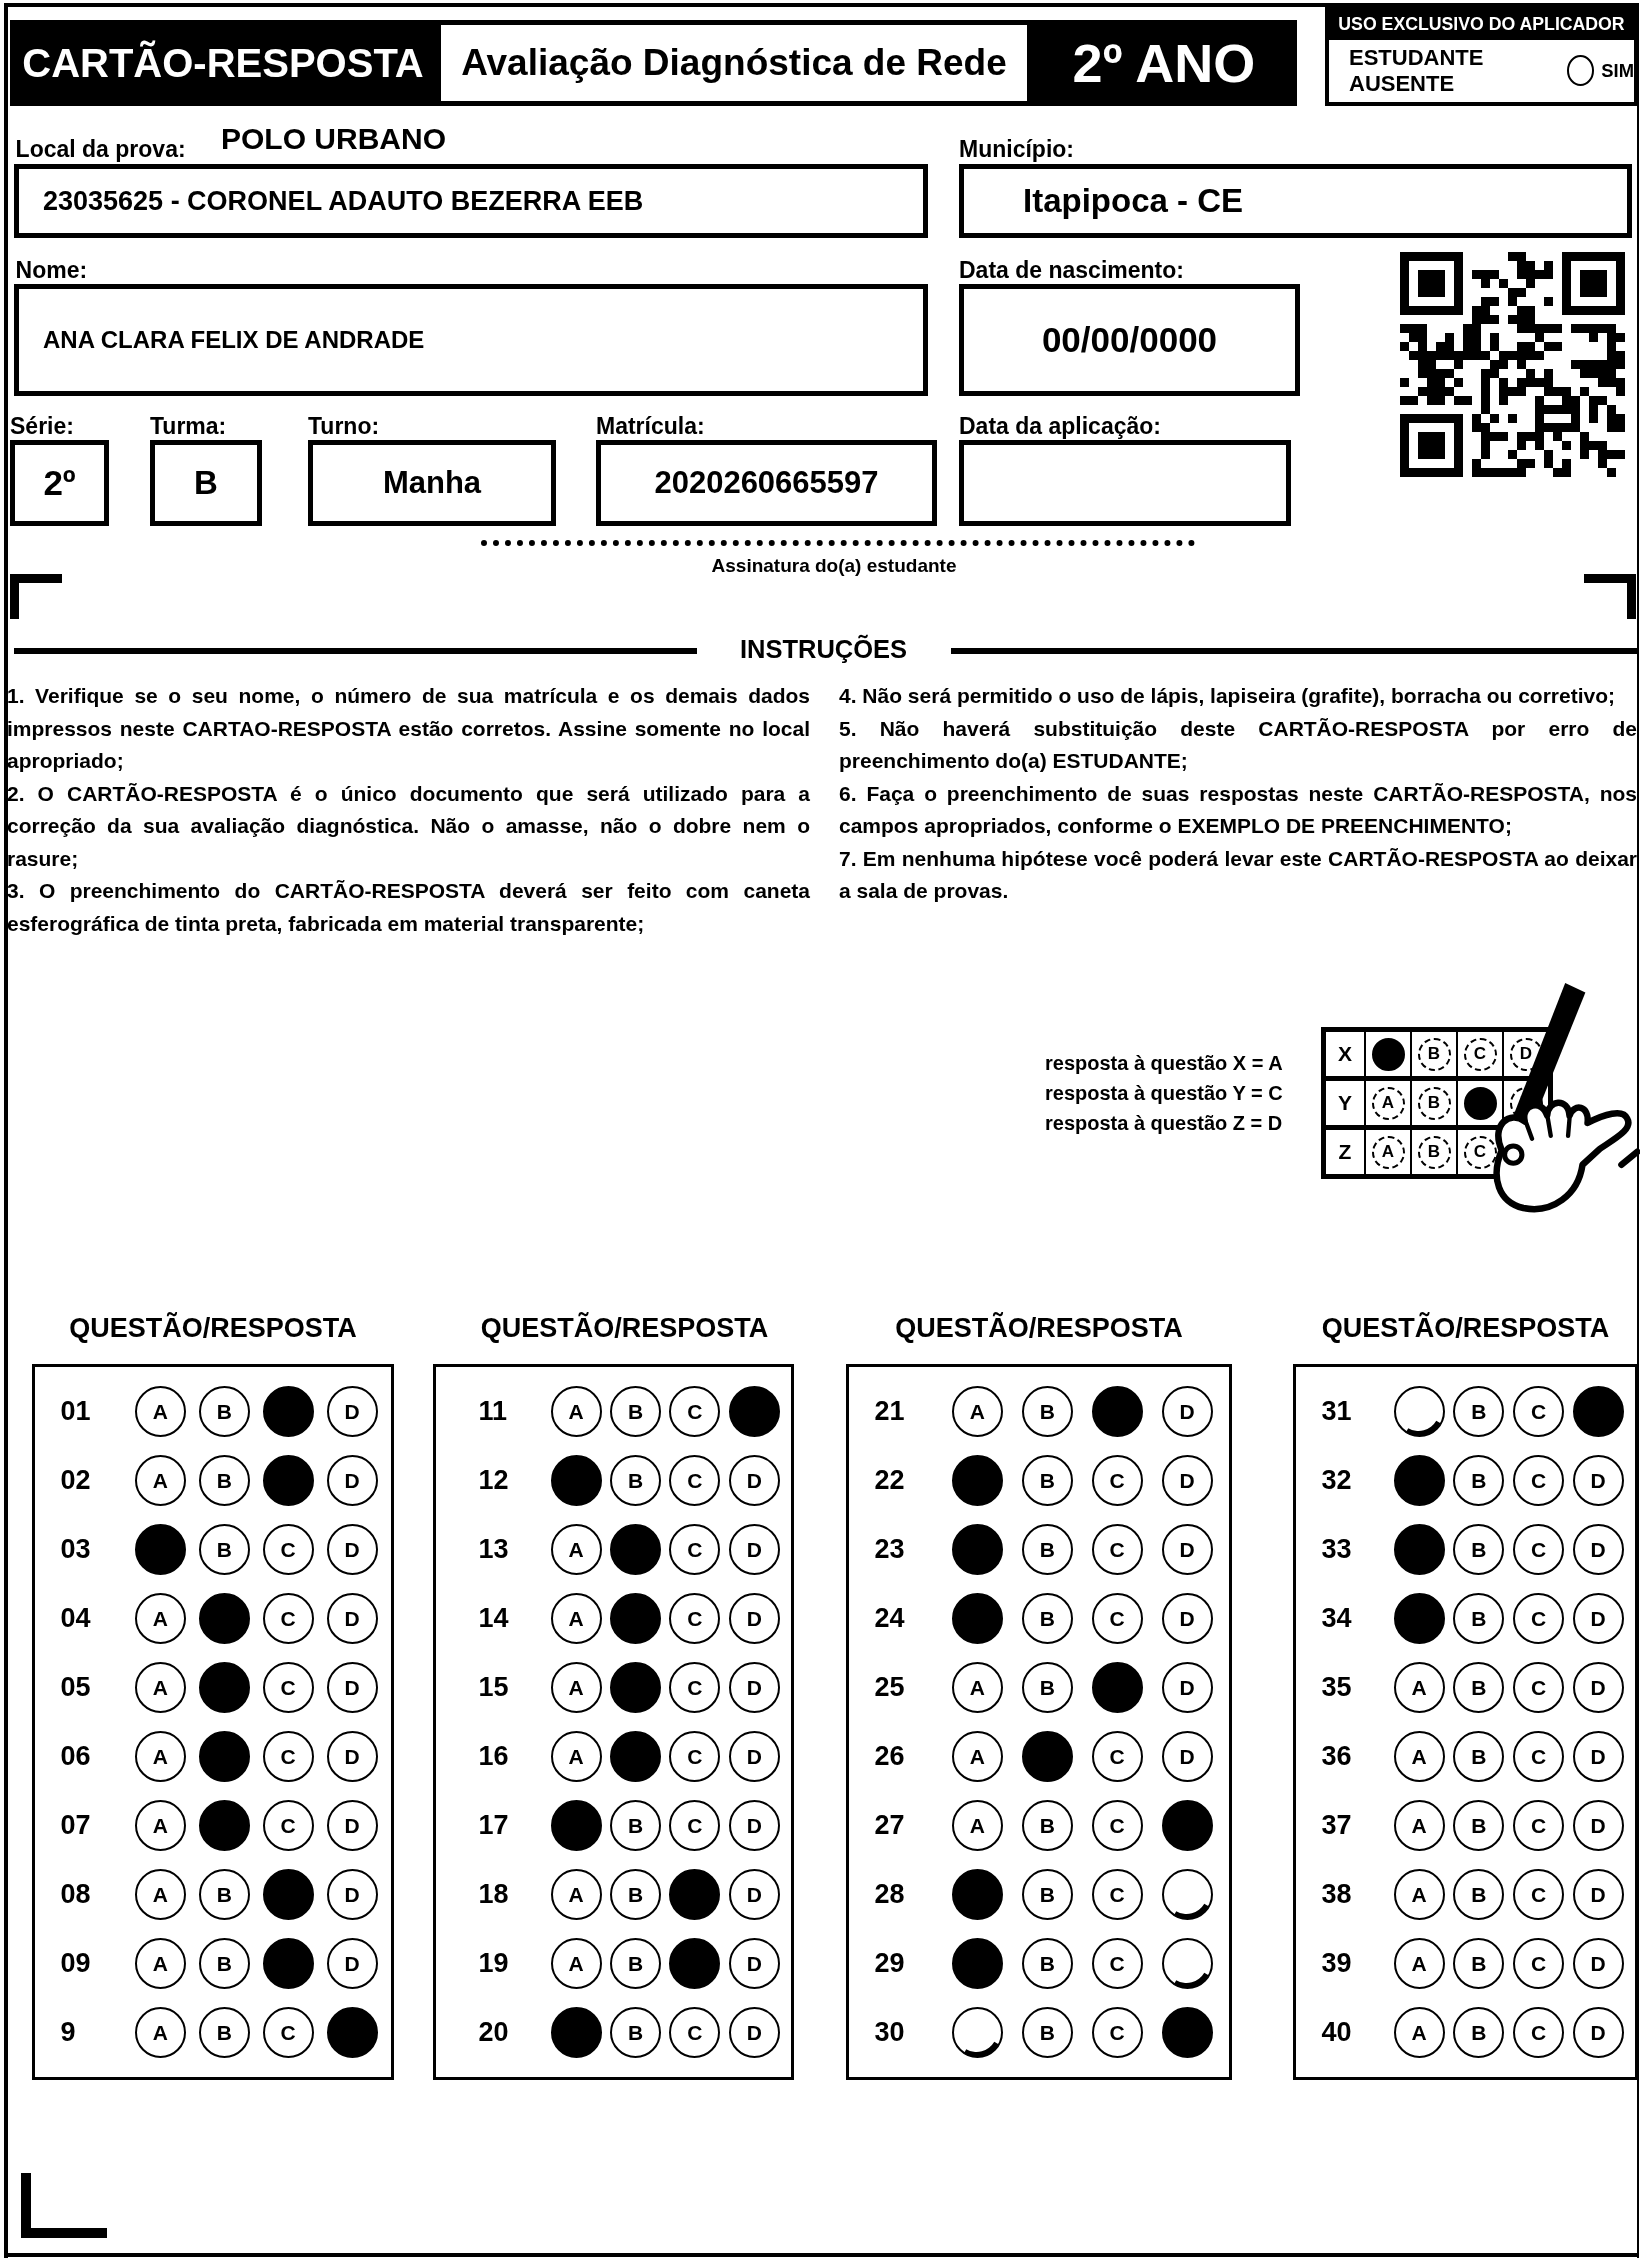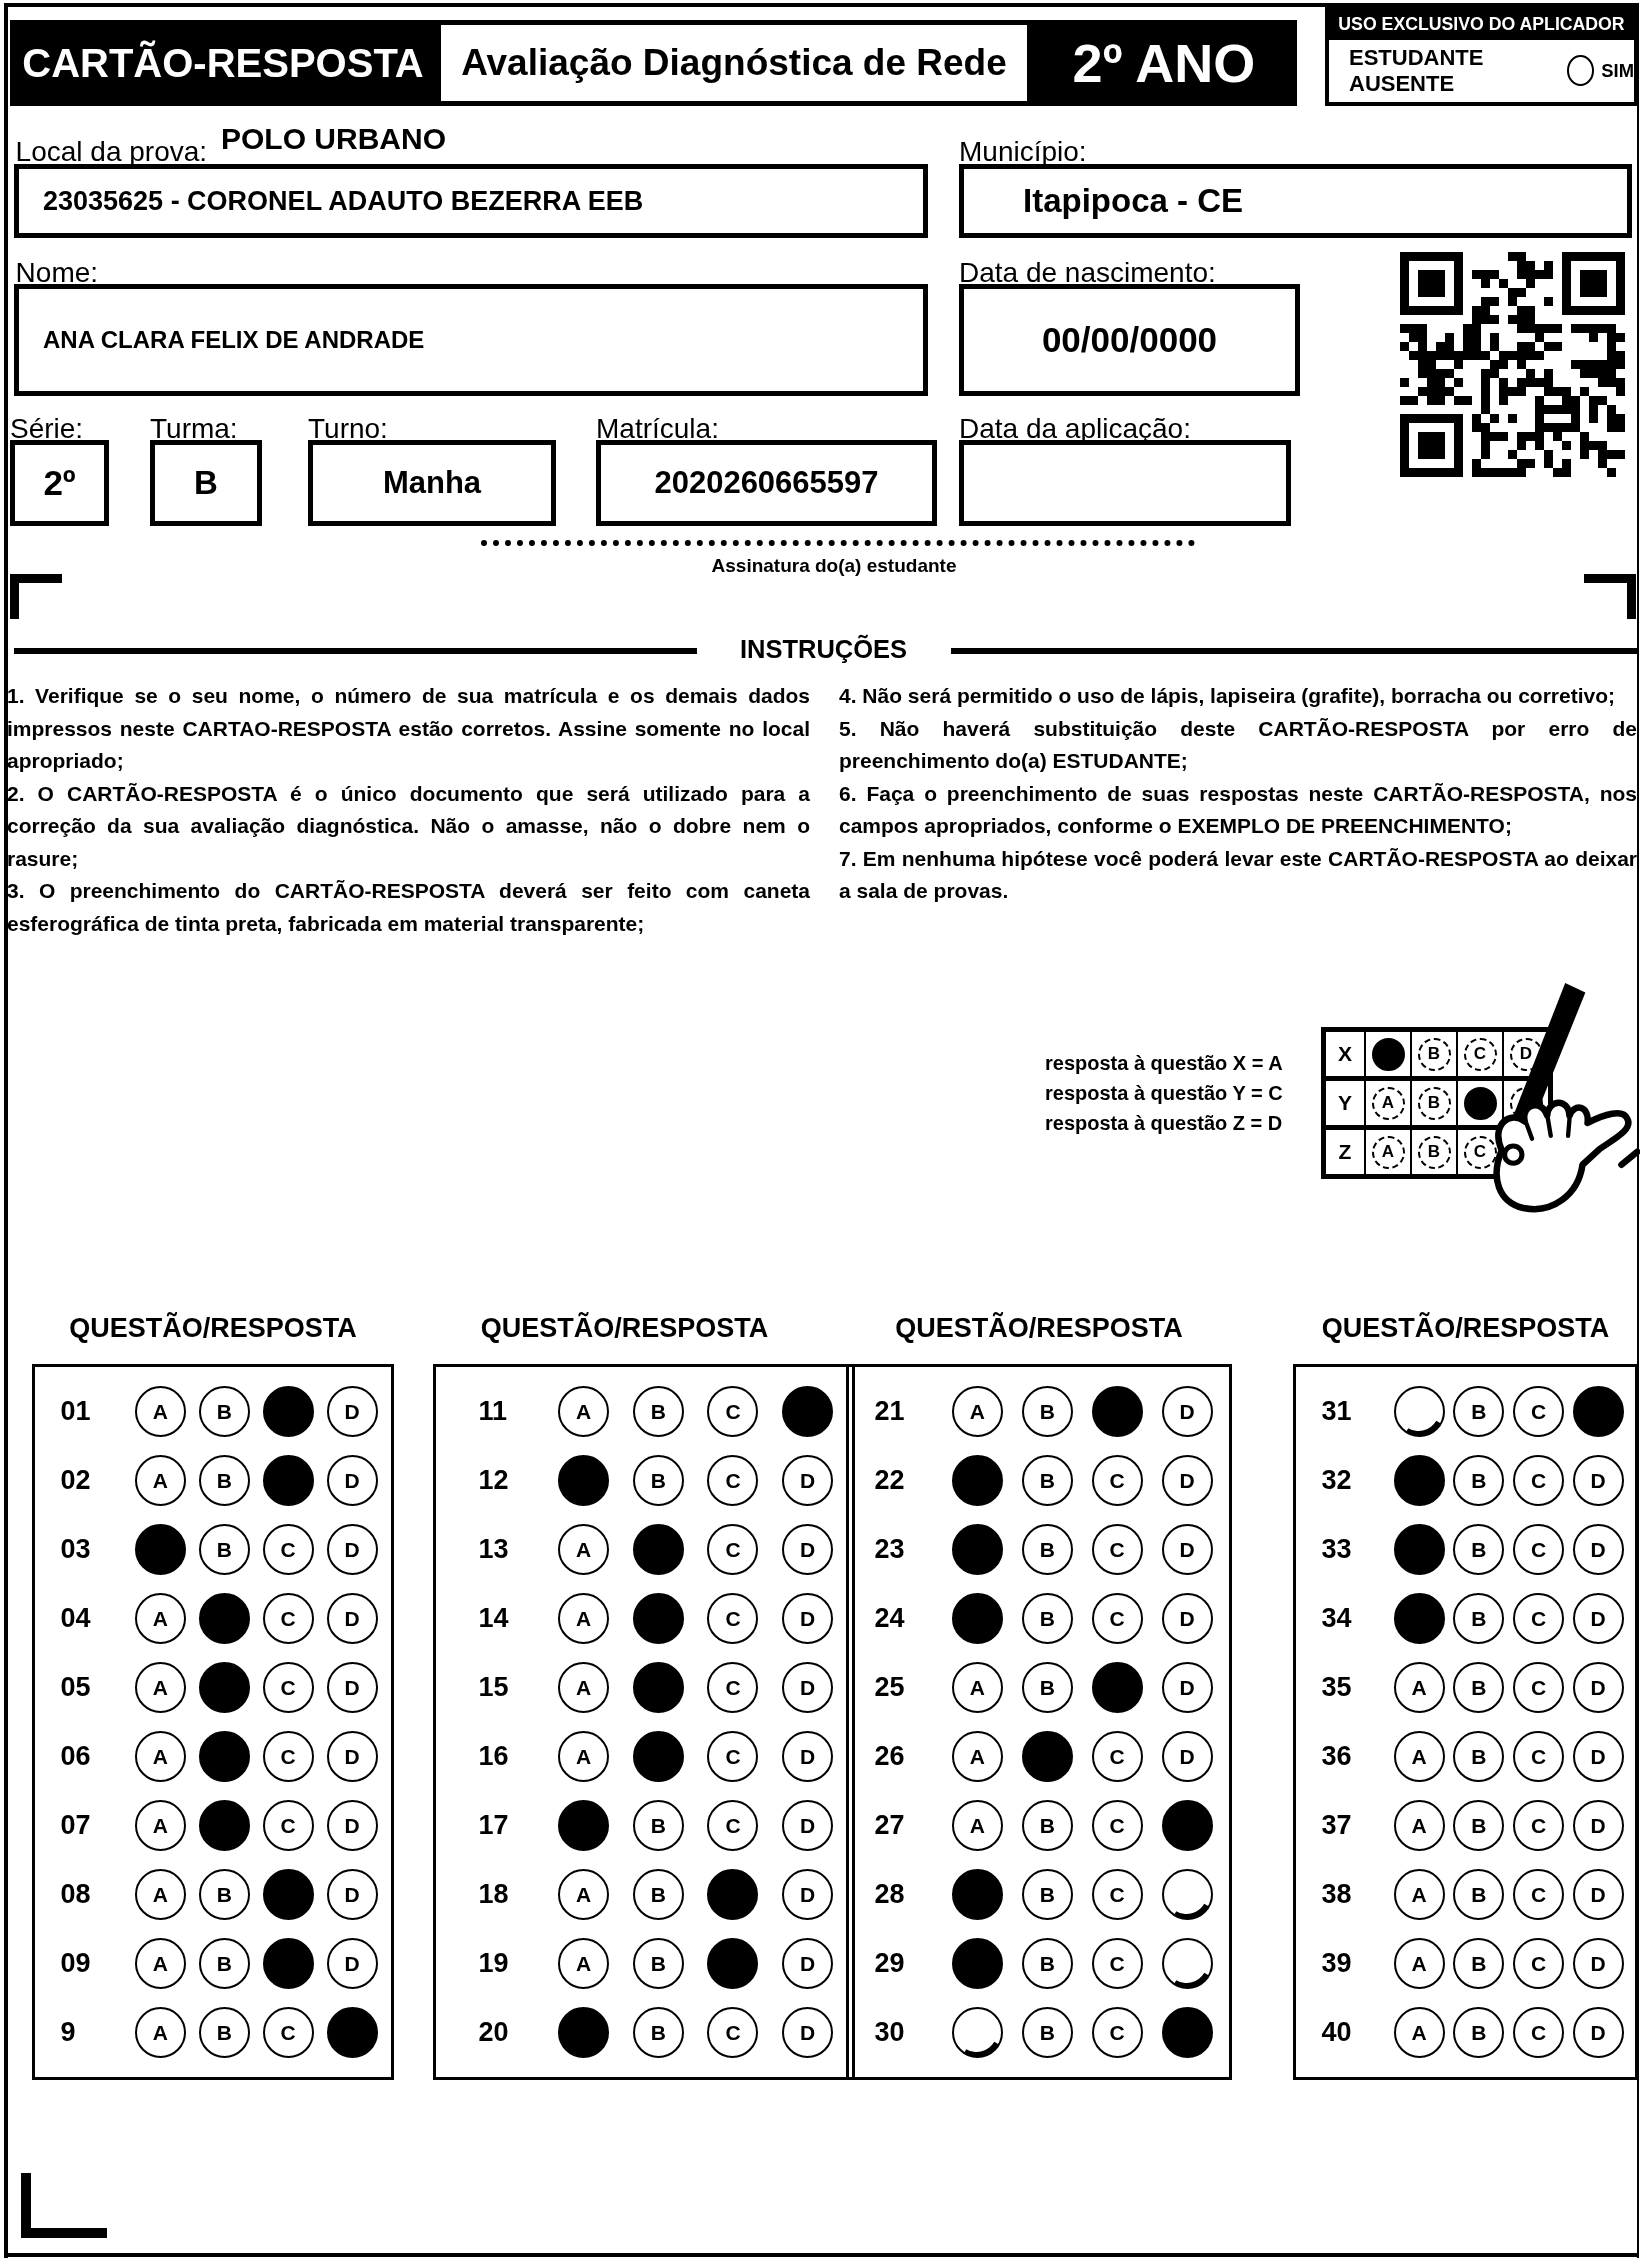--- a/index.html
+++ b/index.html
@@ -2,21 +2,21 @@
 <html style="font-size:11.3px"><head>
 <meta charset="utf-8">
 <style>
   html,body{margin:0;padding:0;background:#fff;}
   #page{position:relative;width:1644px;height:2261px;background:#fff;color:#000;
         font-family:"Liberation Sans",sans-serif;overflow:hidden;}
   .abs{position:absolute;}
   .bar{position:absolute;background:#000;}
   .blackbox{position:absolute;background:#000;color:#fff;display:flex;align-items:center;justify-content:center;font-weight:bold;}
   .outline{position:absolute;border:5px solid #000;box-sizing:border-box;display:flex;align-items:center;}
-  .lbl{position:absolute;font-weight:normal;font-size:28px;}
+  .lbl{position:absolute;font-weight:bold;font-size:23px;}
   .val{font-weight:bold;}
   
   .instr{position:absolute;font-weight:bold;font-size:21px;line-height:1.55;text-align:justify;}
   .instr p{margin:0;}
   
   .ex-grid{position:absolute;left:1321px;top:1027px;border:5px solid #000;background:#fff;}
   .ex-row{display:flex;border-bottom:5.7px solid #000;}
   .ex-row:last-child{border-bottom:none;}
   .ex-cell{width:44px;height:44px;display:flex;align-items:center;justify-content:center;border-left:2.1px solid #000;}
   .ex-cell:first-child{border-left:none;}
@@ -608,21 +608,21 @@
       <div class="arow">
         <span class="qnum">9</span>
         <div class="bubbles">
           <div class="bubble">A</div>
           <div class="bubble">B</div>
           <div class="bubble">C</div>
           <div class="bubble filled"></div>
         </div>
       </div>
     </div>
-  <div class="answer-box" style="left:433px;width:422px;padding-left:24px;">
+  <div class="answer-box" style="left:433px;width:361px;padding-left:24px;">
       <div class="arow">
         <span class="qnum">11</span>
         <div class="bubbles">
           <div class="bubble">A</div>
           <div class="bubble">B</div>
           <div class="bubble">C</div>
           <div class="bubble filled"></div>
         </div>
       </div>
       <div class="arow">

